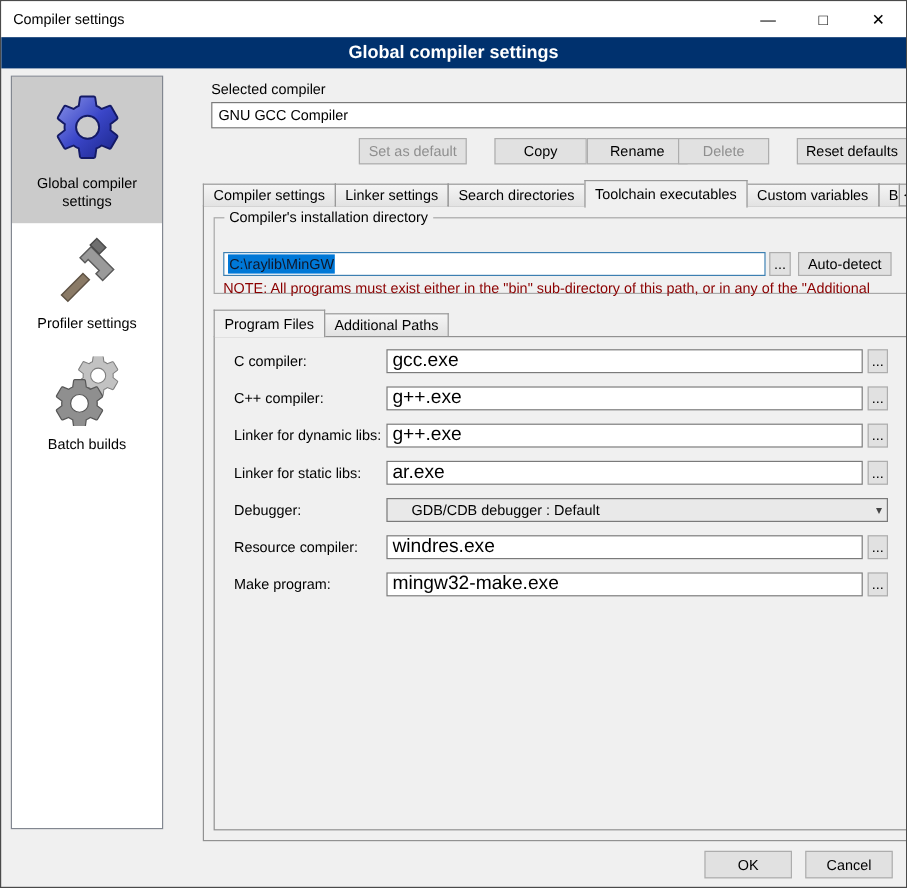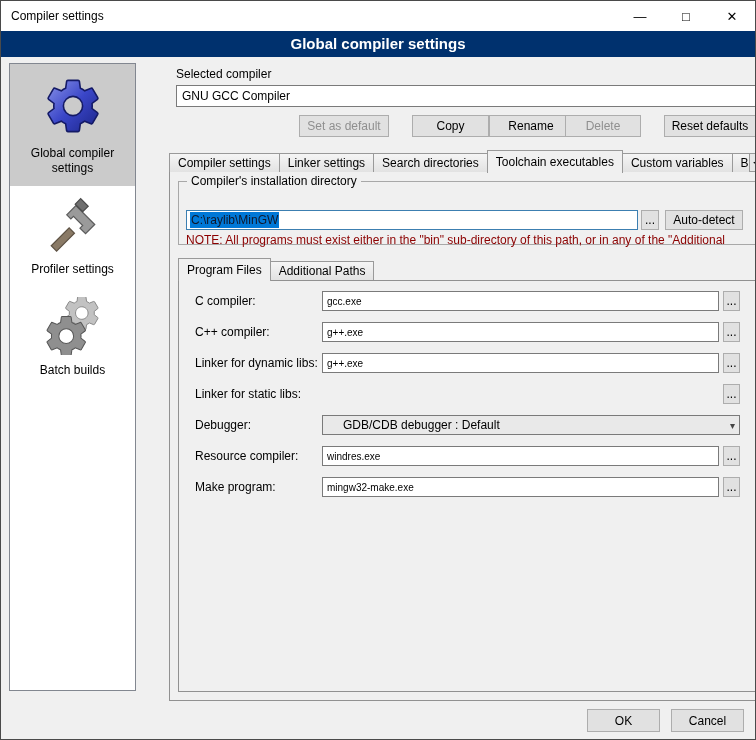--- a/index.html
+++ b/index.html
@@ -61,21 +61,21 @@
     height:20px;font-size:12px;cursor:default;}
   .b-browse-dir{left:462px;top:28px;width:18px;}
   .b-autodetect{left:486px;top:28px;width:78px;}
   .note{position:absolute;left:7px;top:51px;width:572px;color:#8b0000;white-space:nowrap;overflow:hidden;}
   
   .substrip{position:absolute;left:8px;top:86px;width:580px;height:22px;display:flex;align-items:flex-end;z-index:3;}
   .subpanel{position:absolute;left:8px;top:108px;width:580px;height:412px;border:1px solid #919191;background:#f0f0f0;}
   .frow{position:absolute;left:0;width:100%;height:24px;}
   .flabel{position:absolute;left:16px;top:3px;white-space:nowrap;}
   .tin{position:absolute;left:143px;top:0;width:397px;height:20px;border:1px solid #7a7a7a;background:#fff;
-    font-family:"Liberation Sans",sans-serif;font-size:10px;padding:1px 4px;}
+    font-family:"Liberation Sans",sans-serif;font-size:16px;padding:1px 4px;}
   .b-browse{left:544px;top:0;width:17px;}
   .combo.dbg{left:143px;top:0;width:418px;height:20px;}
   
   .b-ok{left:586px;top:708px;width:73px;height:23px;position:absolute;}
   .b-cancel{left:670px;top:708px;width:73px;height:23px;position:absolute;}
 </style>
 </head>
 <body>
 
 <div class="window">
@@ -199,20 +199,21 @@
           </div>
 
           <div class="frow" style="top:72px;">
             <span class="flabel">Linker for dynamic libs:</span>
             <input class="tin" value="g++.exe" style="">
             <div class="mini-btn b-browse">...</div>
           </div>
 
           <div class="frow" style="top:103px;">
             <span class="flabel">Linker for static libs:</span>
+            <input class="tin" value="ar.exe" style="">
             <div class="mini-btn b-browse">...</div>
           </div>
 
           <div class="frow" style="top:134px;">
             <span class="flabel">Debugger:</span>
             <div class="combo gray dbg">
               <span class="ctext">GDB/CDB debugger : Default</span>
               <span class="carrow">▾</span>
             </div>
           </div>

